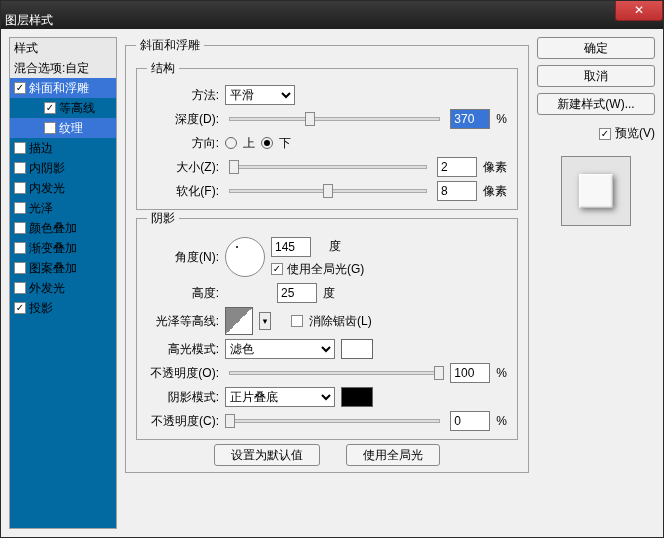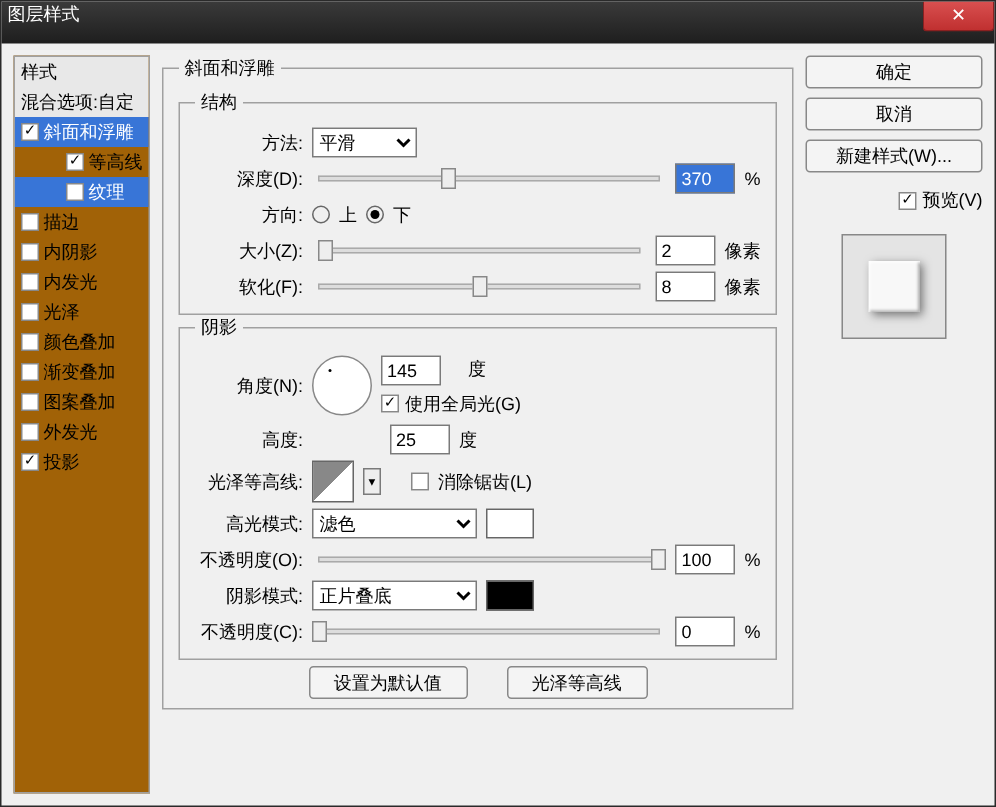--- a/index.html
+++ b/index.html
@@ -1,21 +1,21 @@
 <!DOCTYPE html>
 <html><head>
 <meta charset="utf-8">
 <style>
 *{box-sizing:border-box;font-family:"Microsoft YaHei","SimSun",sans-serif;font-size:12px}
 body{margin:0;background:#1a0a0a;display:flex;justify-content:center;align-items:flex-start;padding:0}
 .window{width:664px;height:538px;background:#f0f0f0;border:1px solid #2a2a2a;box-shadow:0 0 10px rgba(0,0,0,.5)}
-.titlebar{height:28px;background:linear-gradient(#3a3a3a,#1e1e1e);display:flex;align-items:flex-start;padding-left:4px;color:#fff;position:relative}
+.titlebar{height:28px;background:linear-gradient(#3a3a3a,#1e1e1e);display:flex;align-items:flex-end;padding-left:4px;color:#fff;position:relative}
 .close-btn{position:absolute;right:0;top:0;width:48px;height:20px;background:linear-gradient(#d95050,#c03030);color:#fff;text-align:center;line-height:18px;border:1px solid #8a2020;border-top:none;border-bottom-left-radius:3px;border-bottom-right-radius:3px}
 .content{display:flex;padding:8px;height:calc(100% - 28px);gap:8px}
-.sidebar{width:91px;border:1px solid #a0a0a0;background:#a16207}
+.sidebar{width:108px;border:1px solid #a0a0a0;background:#0369a1}
 .side-item{height:20px;line-height:20px;padding-left:4px;display:flex;align-items:center;gap:3px}
 .side-head{background:#e8e8e8;font-weight:normal}
 .side-sub{padding-left:34px}
 .side-sel{background:#3875d7;color:#fff}
 .chk{width:12px;height:12px;border:1px solid #888;background:#fff;display:inline-flex;align-items:center;justify-content:center;font-size:10px;color:#000}
 .chk.on::after{content:"✓";line-height:1}
 .main{flex:1;display:flex;flex-direction:column;gap:4px}
 fieldset{border:1px solid #a0a0a0;margin:0;padding:6px 10px}
 legend{padding:0 4px}
 .row{display:flex;align-items:center;height:24px;gap:6px}
@@ -201,21 +201,21 @@
             <span class="lbl">不透明度(C):</span>
             <div class="slider">
                 <div class="thumb" style="left:0%"></div>
               </div>
             <div class="nbox">0</div>
             <span>%</span>
           </div>
         </fieldset>
         <div class="btns">
           <div class="btn">设置为默认值</div>
-          <div class="btn">光泽等高线</div>
+          <div class="btn">使用全局光</div>
         </div>
       </fieldset>
     </div>
 
     <div class="right">
       <div class="btn">确定</div>
       <div class="btn">取消</div>
       <div class="btn">新建样式(W)...</div>
       <div style="display:flex;align-items:center;gap:4px;justify-content:center;margin-top:4px">
         <span class="chk on"></span>

